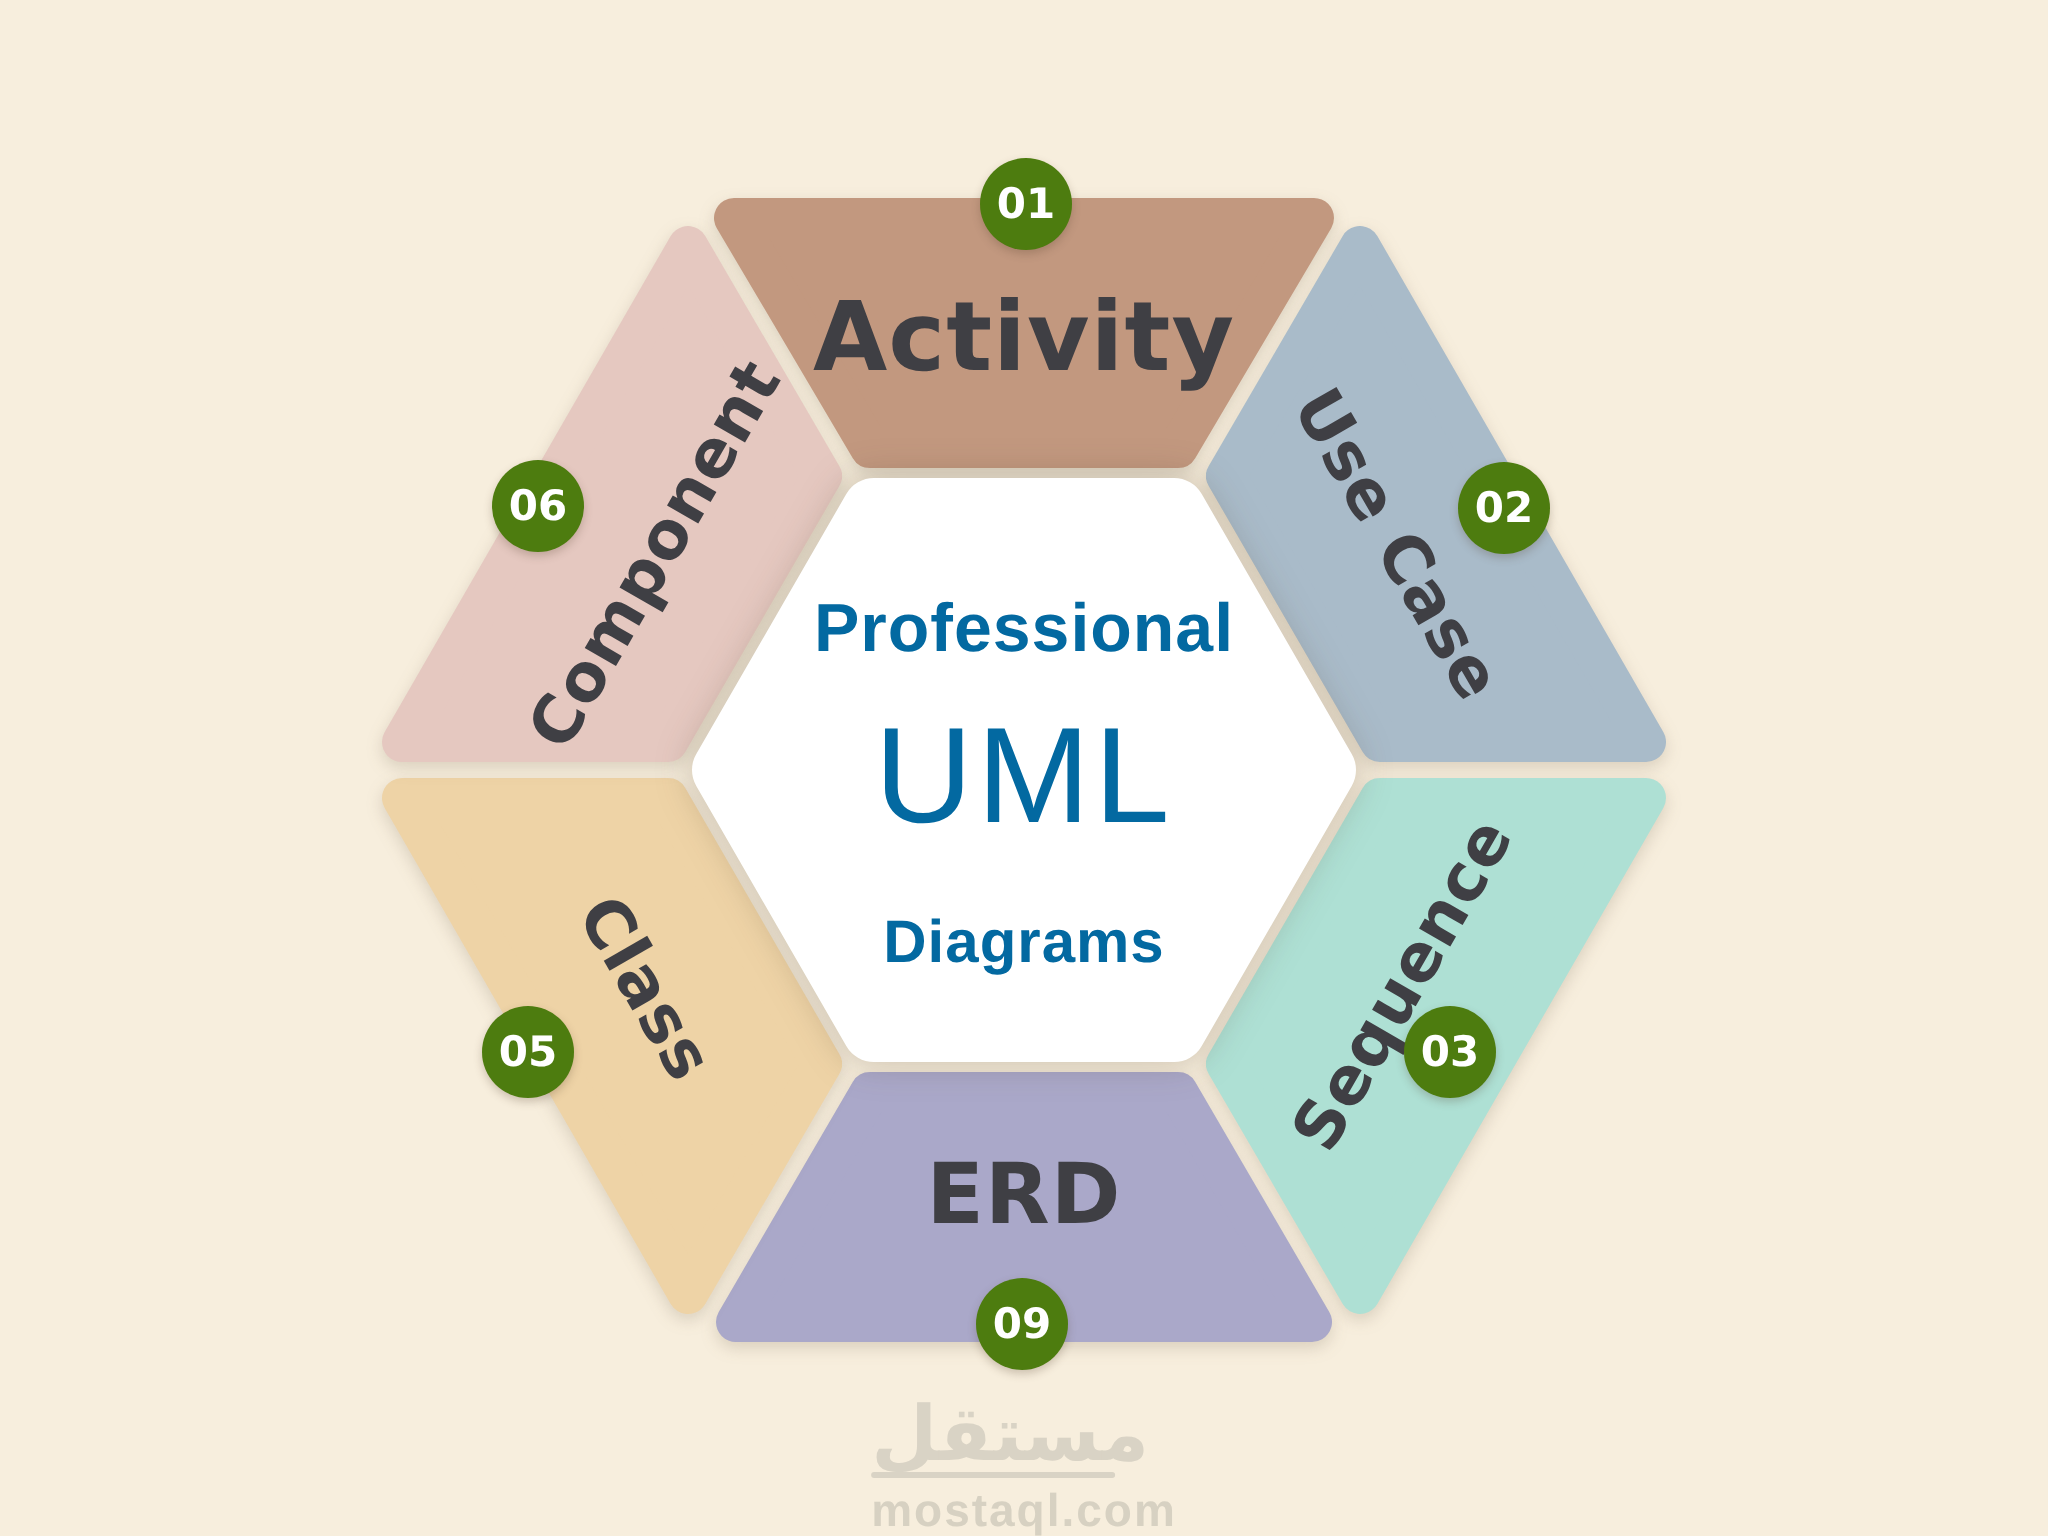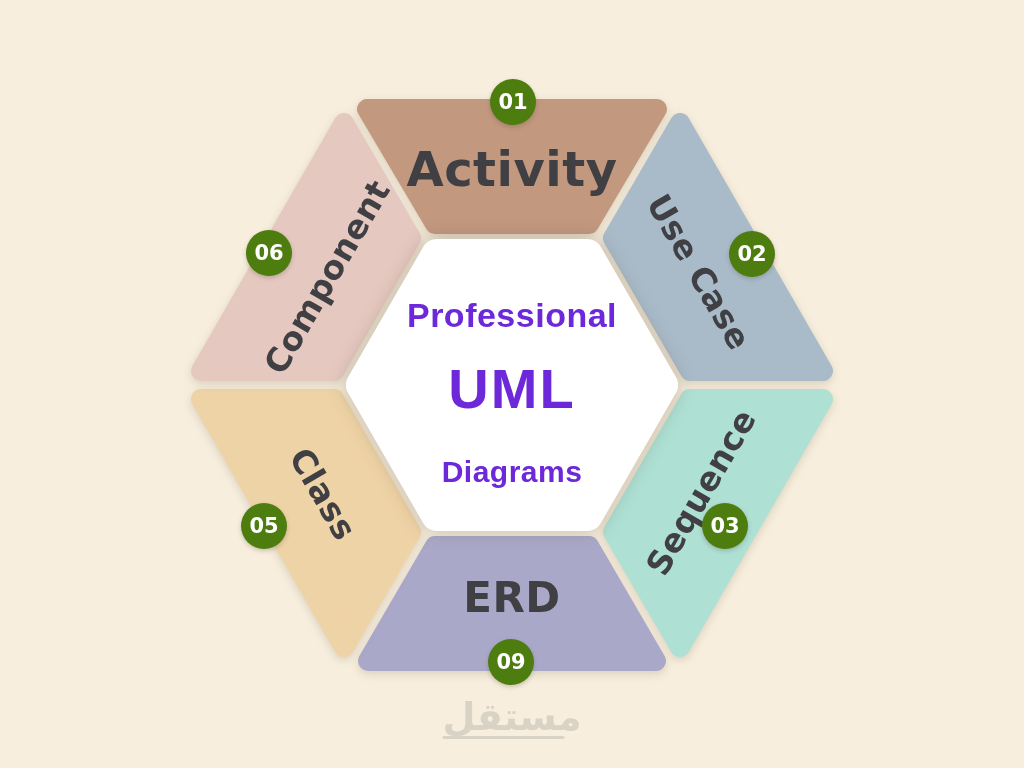--- a/index.html
+++ b/index.html
@@ -64,27 +64,27 @@
   }
   .badge-01 { left: 513px; top: 102px; }
   .badge-02 { left: 752px; top: 254px; }
   .badge-03 { left: 725px; top: 526px; }
   .badge-04 { left: 511px; top: 662px; }
   .badge-05 { left: 264px; top: 526px; }
   .badge-06 { left: 269px; top: 253px; }
   .center-line {
     position: absolute;
     left: 512px;
-    color: #6d28d9;
+    color: #0369a1;
     font-family: "Liberation Sans", sans-serif;
     white-space: nowrap;
     transform: translate(-50%,-50%);
   }
   .ct-1 { top: 315px; font-size: 34px; font-weight: 700; letter-spacing: 0.5px; }
-  .ct-2 { top: 388px; font-size: 56px; font-weight: 700; letter-spacing: 2px; }
+  .ct-2 { top: 388px; font-size: 68px; font-weight: 400; letter-spacing: 2px; }
   .ct-3 { top: 472px; font-size: 30px; font-weight: 700; letter-spacing: 0.5px; }
   .watermark {
     position: absolute;
     left: 512px;
     top: 700px;
     transform: translateX(-50%);
     display: flex;
     flex-direction: column;
     color: #d9d3c5;
   }
@@ -138,15 +138,16 @@
   <div class="badge badge-05">05</div>
   <div class="badge badge-06">06</div>
 
   <div class="center-line ct-1">Professional</div>
   <div class="center-line ct-2">UML</div>
   <div class="center-line ct-3">Diagrams</div>
 
   <div class="watermark">
     <div class="wm-arabic">مستقل</div>
     <div class="wm-divider"></div>
+    <div class="wm-latin">mostaql.com</div>
   </div>
 
 </div>
 
 </body></html>

